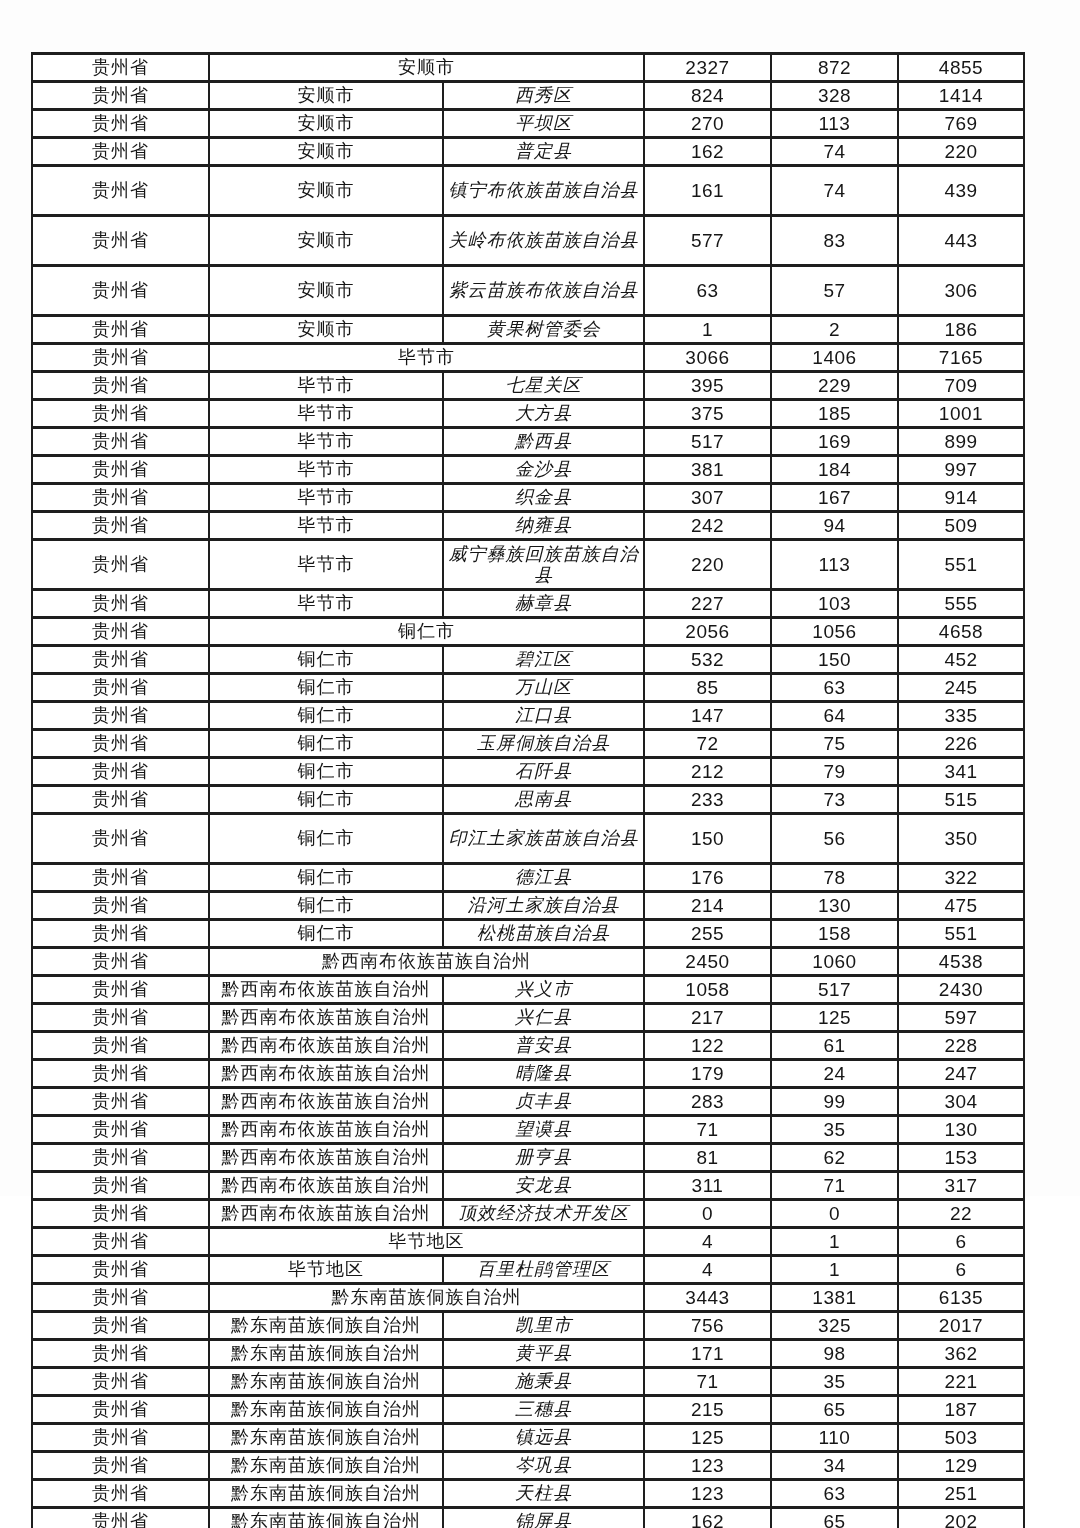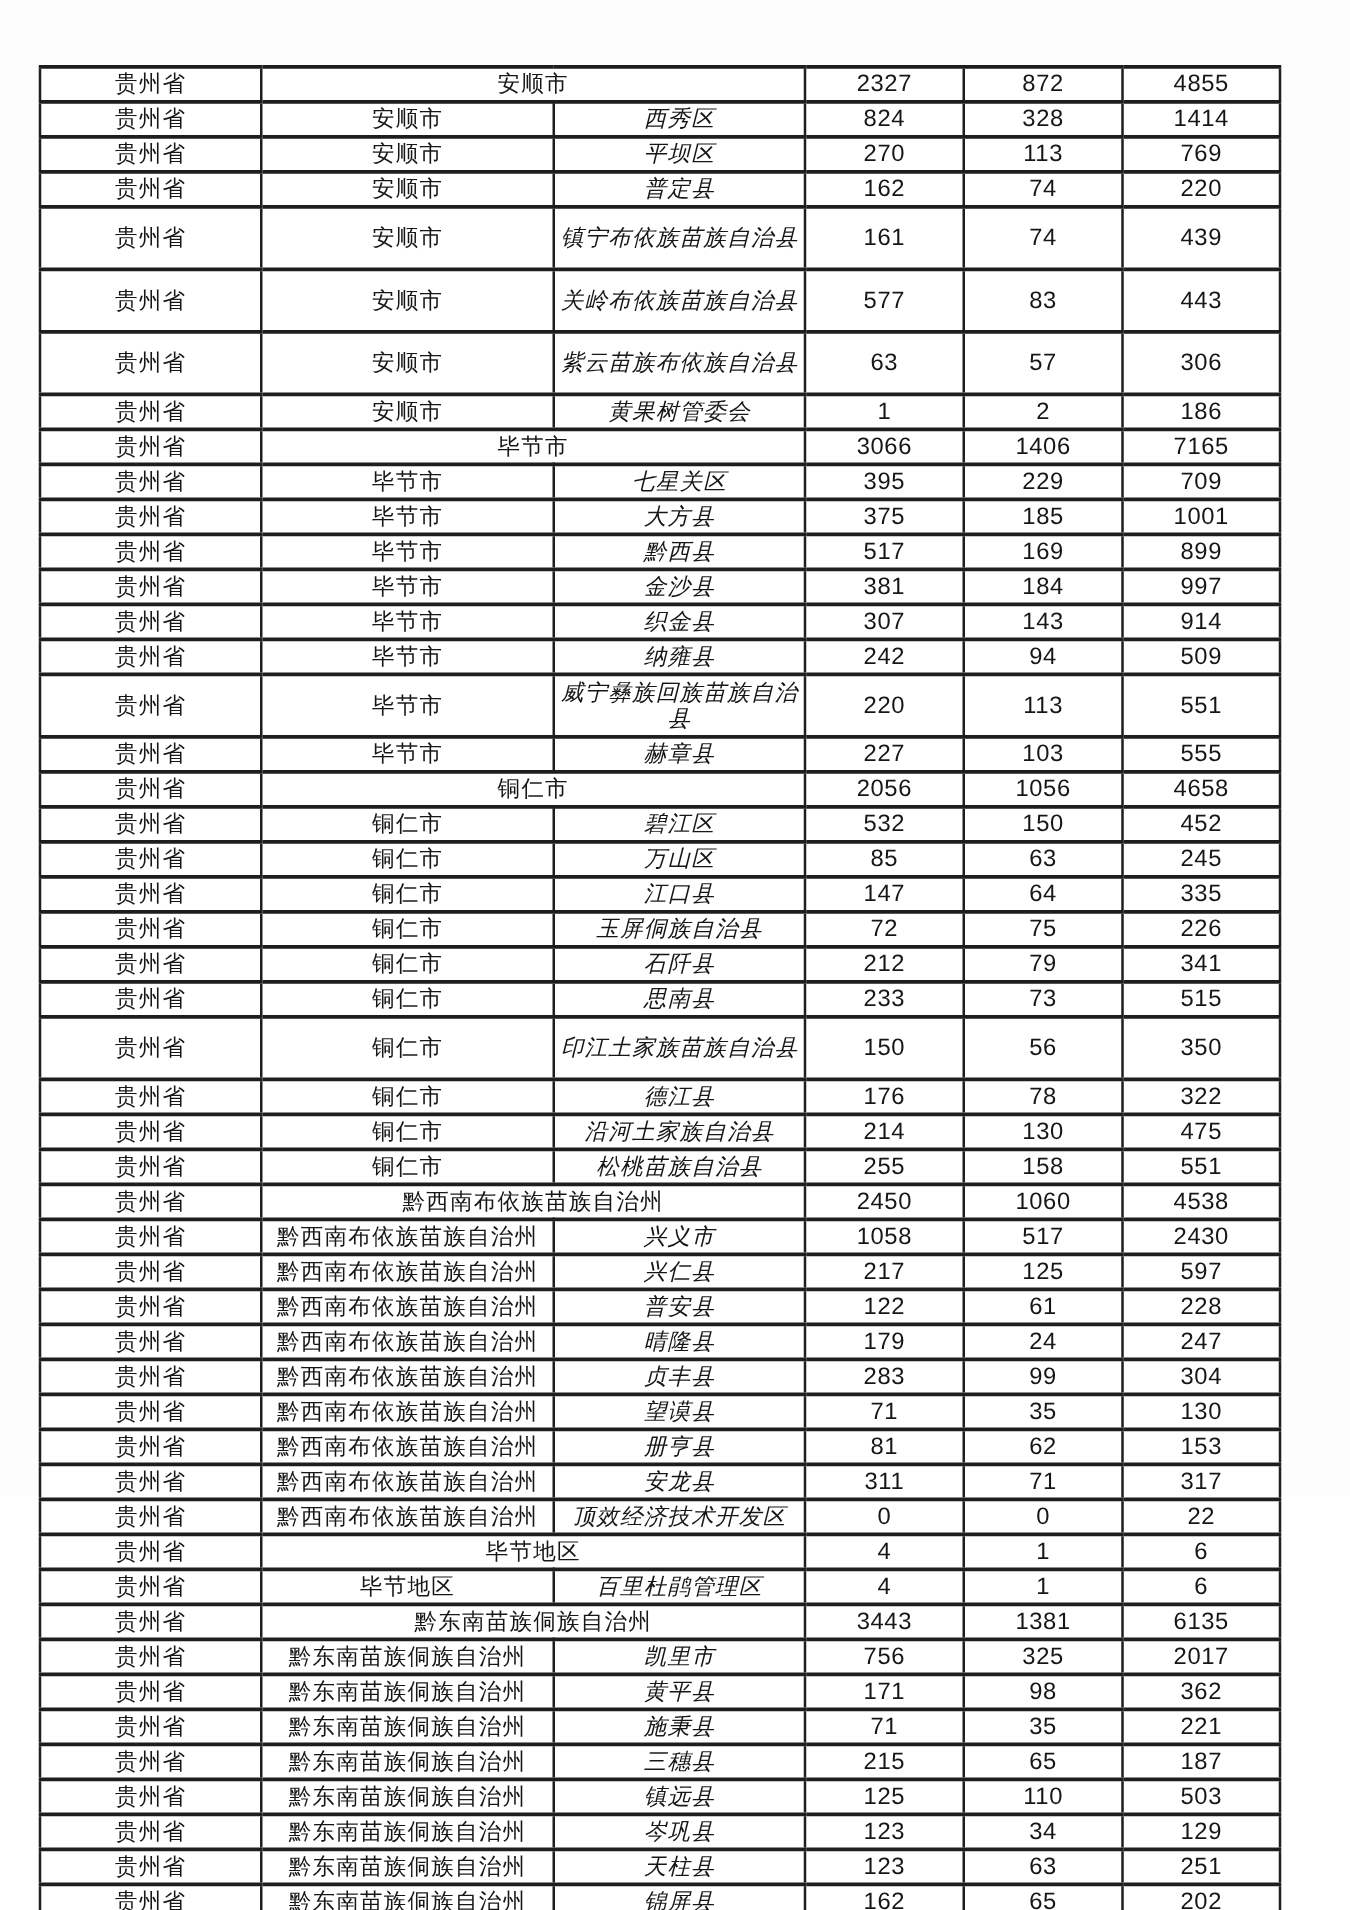--- a/index.html
+++ b/index.html
@@ -173,21 +173,21 @@
           <td class="name county">金沙县</td>
           <td class="num">381</td>
           <td class="num">184</td>
           <td class="num">997</td>
         </tr>
         <tr>
           <td class="name">贵州省</td>
           <td class="name">毕节市</td>
           <td class="name county">织金县</td>
           <td class="num">307</td>
-          <td class="num">143</td>
+          <td class="num">167</td>
           <td class="num">914</td>
         </tr>
         <tr>
           <td class="name">贵州省</td>
           <td class="name">毕节市</td>
           <td class="name county">纳雍县</td>
           <td class="num">242</td>
           <td class="num">94</td>
           <td class="num">509</td>
         </tr>

